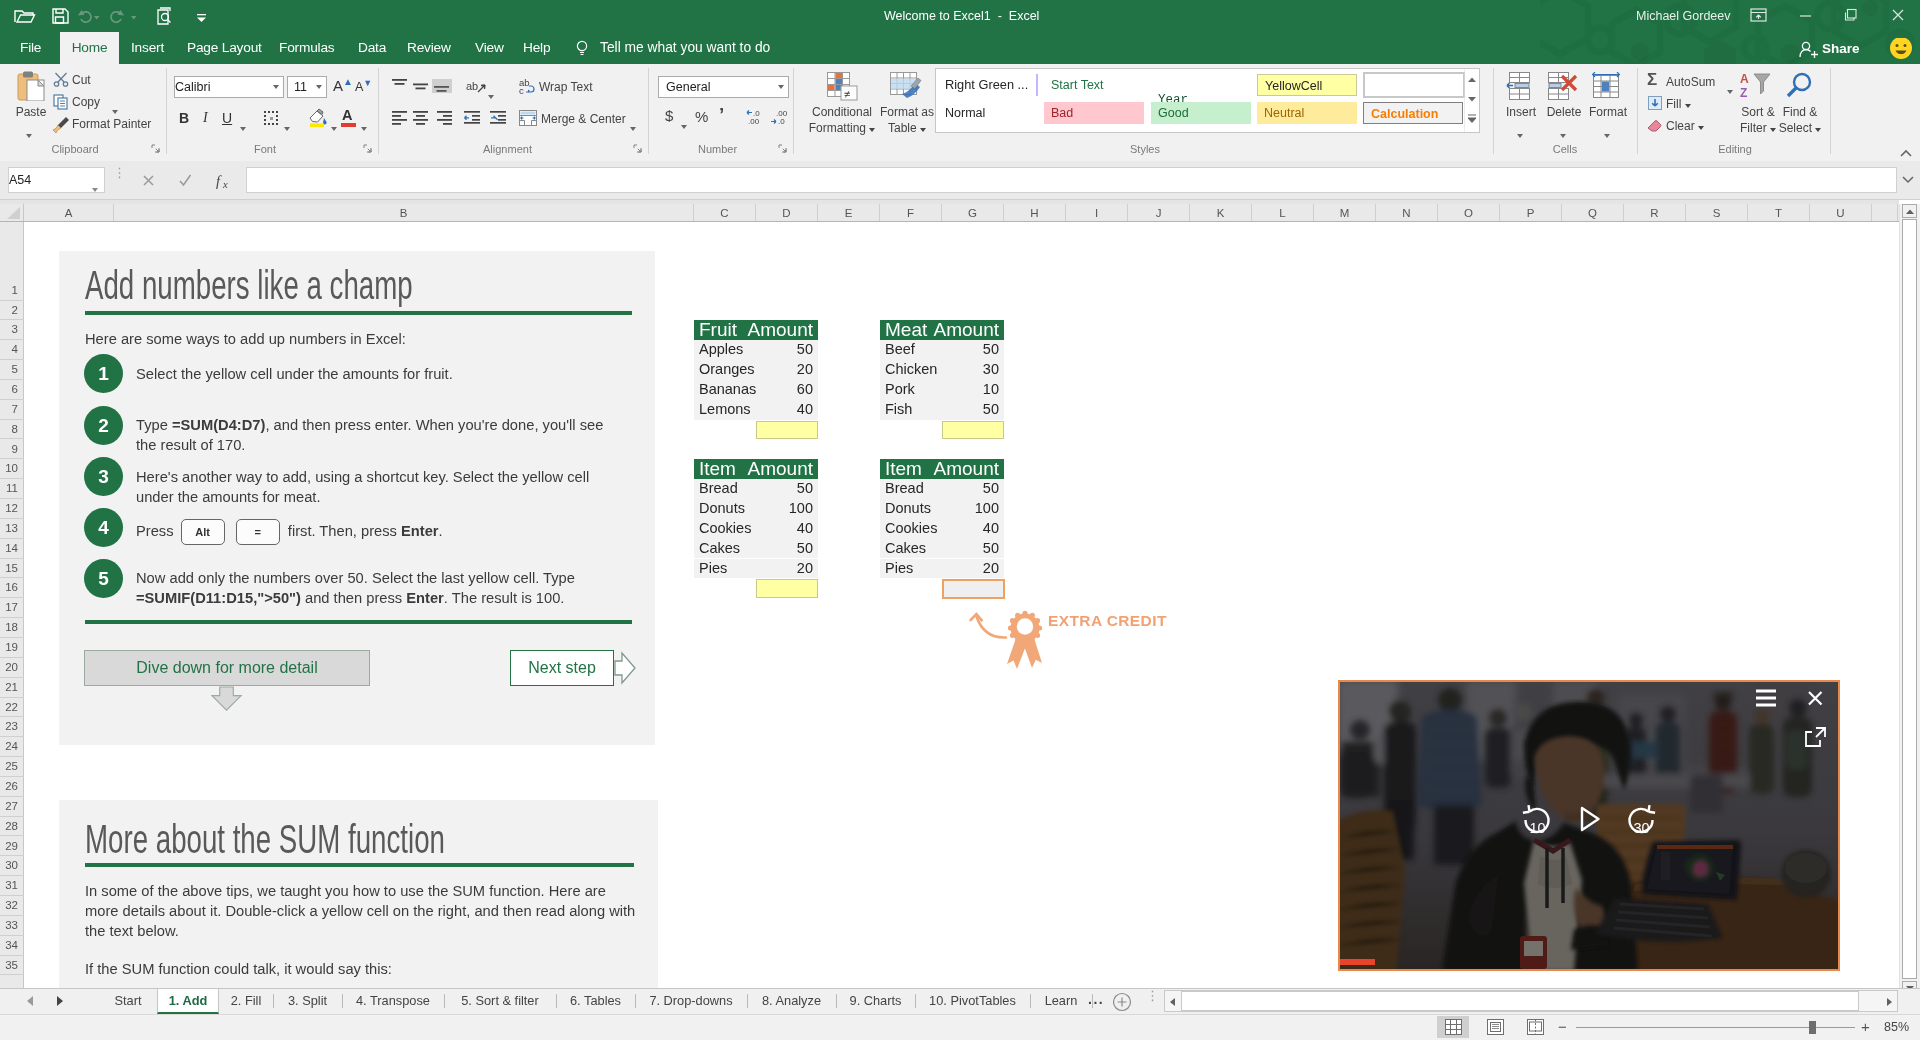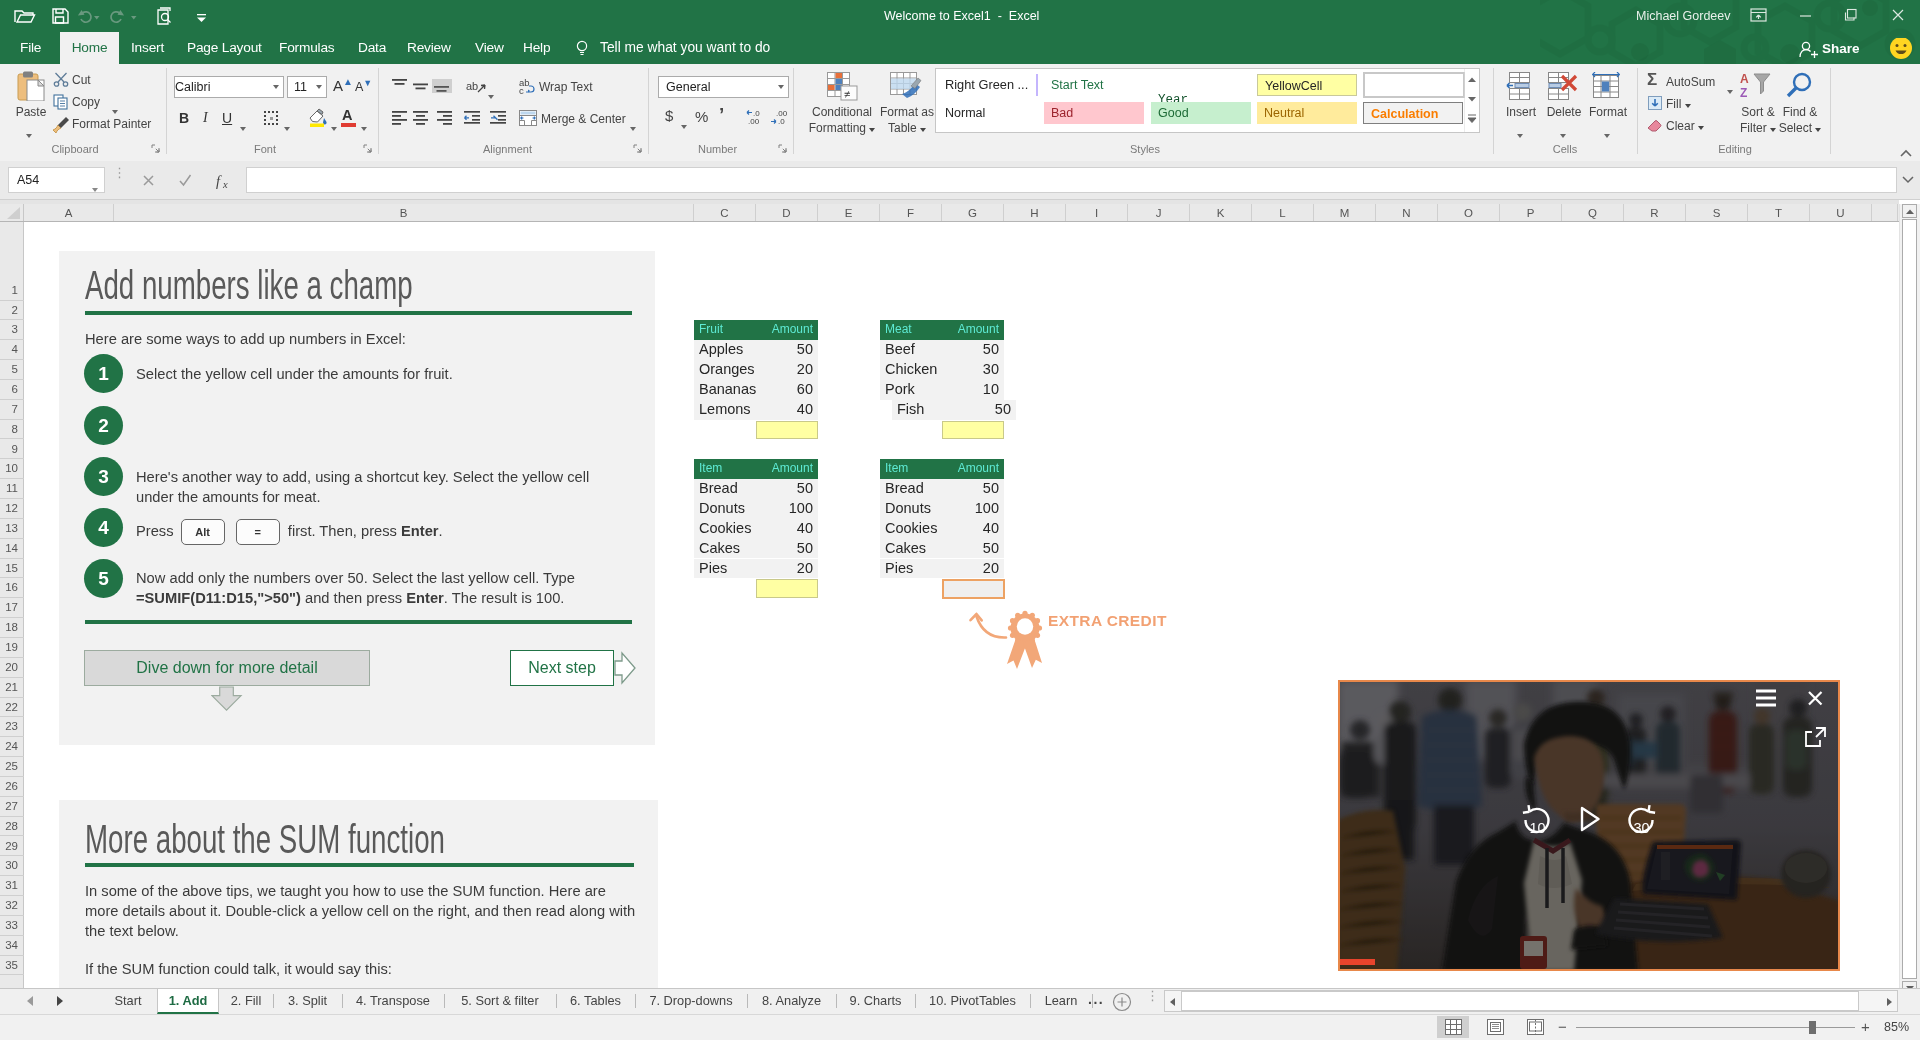--- a/index.html
+++ b/index.html
@@ -36,21 +36,21 @@
 
 #sheet{left:24px;top:222px;width:1875px;height:766px;background:#fff;overflow:hidden;}
 .card{position:absolute;background:#f2f2f2;}
 .rule{position:absolute;background:#217346;}
 .bigtitle{position:absolute;font-size:41px;color:#595959;white-space:nowrap;transform:scaleX(0.675);transform-origin:0 0;}
 .body15{position:absolute;font-size:14.7px;color:#3b3b3b;line-height:19.9px;white-space:nowrap;}
 .stepc{position:absolute;width:39px;height:39px;border-radius:50%;background:#217346;color:#fff;
  font-size:19px;font-weight:bold;text-align:center;line-height:39px;}
 .key{display:inline-block;border:1.5px solid #666;border-radius:5px;background:#fcfcfc;
  font-size:11px;font-weight:bold;color:#333;text-align:center;vertical-align:middle;}
-.tbl-h{position:absolute;background:#217346;color:#5eead4;font-size:12px;}
+.tbl-h{position:absolute;background:#217346;color:#ffffff;font-size:19px;}
 .tbl-r{position:absolute;background:#f2f2f2;color:#262626;font-size:14.5px;}
 .ycell{position:absolute;background:#ffffa3;border:1px solid #c9c98a;}
 
 #tabbar{left:0;top:988px;width:1920px;height:26px;background:#f0f0f0;border-top:1px solid #c6c6c6;}
 .stab{position:absolute;top:989px;height:25px;line-height:24px;font-size:12.8px;color:#444;text-align:center;}
 .stabsep{position:absolute;top:994px;width:1px;height:14px;background:#b9b9b9;}
 #statusbar{left:0;top:1014px;width:1920px;height:26px;background:#f1f1f1;border-top:1px solid #d8d8d8;}
 </style></head><body>
 <div id="app">
 
@@ -428,21 +428,21 @@
 <svg class="ic" style="left:1786px;top:72px" width="28" height="28" viewBox="0 0 28 28">
 <circle cx="16" cy="10" r="8" fill="none" stroke="#2f6fb8" stroke-width="2.4"></circle>
 <path d="M10 16 L2 24" stroke="#2f6fb8" stroke-width="3.4"></path>
 </svg>
 <div class="abs rbtn-label" style="left:1776px;top:105px;width:48px;text-align:center;">Find &amp;</div>
 <div class="abs rbtn-label" style="left:1772px;top:121px;width:56px;text-align:center;">Select <span class="darr" style="border-top-color:#444;"></span></div>
 <svg class="ic" style="left:1899px;top:148px" width="14" height="10" viewBox="0 0 14 10">
 <path d="M2 8 l5 -5 5 5" stroke="#666" stroke-width="1.6" fill="none"></path>
     </svg>
 <div class="abs" id="fbar"></div>
-<div class="abs" style="left:8px;top:167px;width:97px;height:26px;background:#fff;border:1px solid #d0d0d0;font-size:12.5px;color:#222;line-height:24px;padding-left:8px;">A54</div>
+<div class="abs" style="left:8px;top:167px;width:97px;height:26px;background:#fff;border:1px solid #d0d0d0;font-size:12.5px;color:#222;line-height:24px;padding-left:0;">A54</div>
 <div class="abs" style="left:92px;top:178px;"><span class="darr" style="border-top-color:#888;"></span></div>
 <div class="abs" style="left:113px;top:170px;width:3px;height:20px;color:#9a9a9a;font-size:13px;line-height:6px;">⋮</div>
 <svg class="abs" style="left:142px;top:172px" width="100" height="17" viewBox="0 0 100 17">
 <g stroke="#9a9a9a" stroke-width="1.5" fill="none">
 <path d="M2 4 l9 9 M11 4 l-9 9"></path>
 <path d="M38 9 l3.5 4 7 -10" stroke="#9a9a9a"></path>
 </g>
 <text x="74" y="14" font-size="14.5" font-style="italic" fill="#444" font-family="Liberation Serif">f</text>
 <text x="81" y="16" font-size="10.5" font-style="italic" fill="#444" font-family="Liberation Serif">x</text>
 </svg>
@@ -521,20 +521,21 @@
 <div class="card" style="left:35px;top:578px;width:599px;height:188px;"></div>
 <div class="bigtitle" style="left:61px;top:40px;">Add numbers like a champ</div>
 <div class="rule" style="left:61px;top:89px;width:547px;height:4px;"></div>
 <div class="body15" style="left:61px;top:108px;">Here are some ways to add up numbers in Excel:</div>
 <div class="stepc" style="left:60px;top:132.0px;">1</div>
 <div class="stepc" style="left:60px;top:183.5px;">2</div>
 <div class="stepc" style="left:60px;top:235.0px;">3</div>
 <div class="stepc" style="left:60px;top:286.0px;">4</div>
 <div class="stepc" style="left:60px;top:336.5px;">5</div>
 <div class="body15" style="left:112px;top:143px;">Select the yellow cell under the amounts for fruit.</div>
+<div class="body15" style="left:112px;top:194px;">Type <b>=SUM(D4:D7)</b>, and then press enter. When you're done, you'll see<br>the result of 170.</div>
 <div class="body15" style="left:112px;top:246px;">Here's another way to add, using a shortcut key. Select the yellow cell<br>under the amounts for meat.</div>
 <div class="body15" style="left:112px;top:297px;">Press <span class="key" style="width:44px;height:26px;line-height:24px;margin:0 4px 0 3px;">Alt</span> <span class="key" style="width:44px;height:26px;line-height:24px;margin:0 4px 0 3px;">=</span> first. Then, press <b>Enter</b>.</div>
 <div class="body15" style="left:112px;top:347px;">Now add only the numbers over 50. Select the last yellow cell. Type<br><b>=SUMIF(D11:D15,"&gt;50")</b> and then press <b>Enter</b>. The result is 100.</div>
 <div class="rule" style="left:61px;top:398px;width:547px;height:3.5px;"></div>
 <div class="abs" style="left:60px;top:428px;width:286px;height:36px;background:#d9d9d9;border:1px solid #9cab9f;color:#217346;font-size:16px;text-align:center;line-height:34px;">Dive down for more detail</div>
 <svg class="abs" style="left:187px;top:464px" width="32" height="26" viewBox="0 0 32 26">
 <path d="M9 1 h14 v9 h8 L16 25 L1 10 h8 z" fill="#d9d9d9" stroke="#9cab9f" stroke-width="1.2" transform="scale(0.97)"></path>
 </svg>
 <div class="abs" style="left:486px;top:428px;width:104px;height:36px;background:#fff;border:1px solid #217346;color:#217346;font-size:16px;text-align:center;line-height:34px;">Next step</div>
 <svg class="abs" style="left:590px;top:428px" width="22" height="36" viewBox="0 0 22 36">
@@ -574,21 +575,21 @@
         <span style="position:absolute;right:5px;">50</span>
       </div>
       <div class="tbl-r" style="left:856px;top:138.1px;width:124px;height:19.8px;line-height:19.8px;">
         <span style="position:absolute;left:5px;">Chicken</span>
         <span style="position:absolute;right:5px;">30</span>
       </div>
       <div class="tbl-r" style="left:856px;top:157.9px;width:124px;height:19.9px;line-height:19.9px;">
         <span style="position:absolute;left:5px;">Pork</span>
         <span style="position:absolute;right:5px;">10</span>
       </div>
-      <div class="tbl-r" style="left:856px;top:177.8px;width:124px;height:19.9px;line-height:19.9px;margin-left:12px;">
+      <div class="tbl-r" style="left:856px;top:177.8px;width:124px;height:19.9px;line-height:19.9px;">
         <span style="position:absolute;left:5px;">Fish</span>
         <span style="position:absolute;right:5px;">50</span>
       </div>
       <div class="ycell" style="left:918px;top:198.6px;width:62px;height:18.9px;"></div>
 <div class="tbl-h" style="left:670px;top:237.3px;width:124px;height:19.8px;line-height:19.8px;">
         <span style="position:absolute;left:5px;">Item</span>
         <span style="position:absolute;right:5px;">Amount</span>
       </div>
       <div class="tbl-r" style="left:670px;top:257.1px;width:124px;height:19.9px;line-height:19.9px;">
         <span style="position:absolute;left:5px;">Bread</span>

